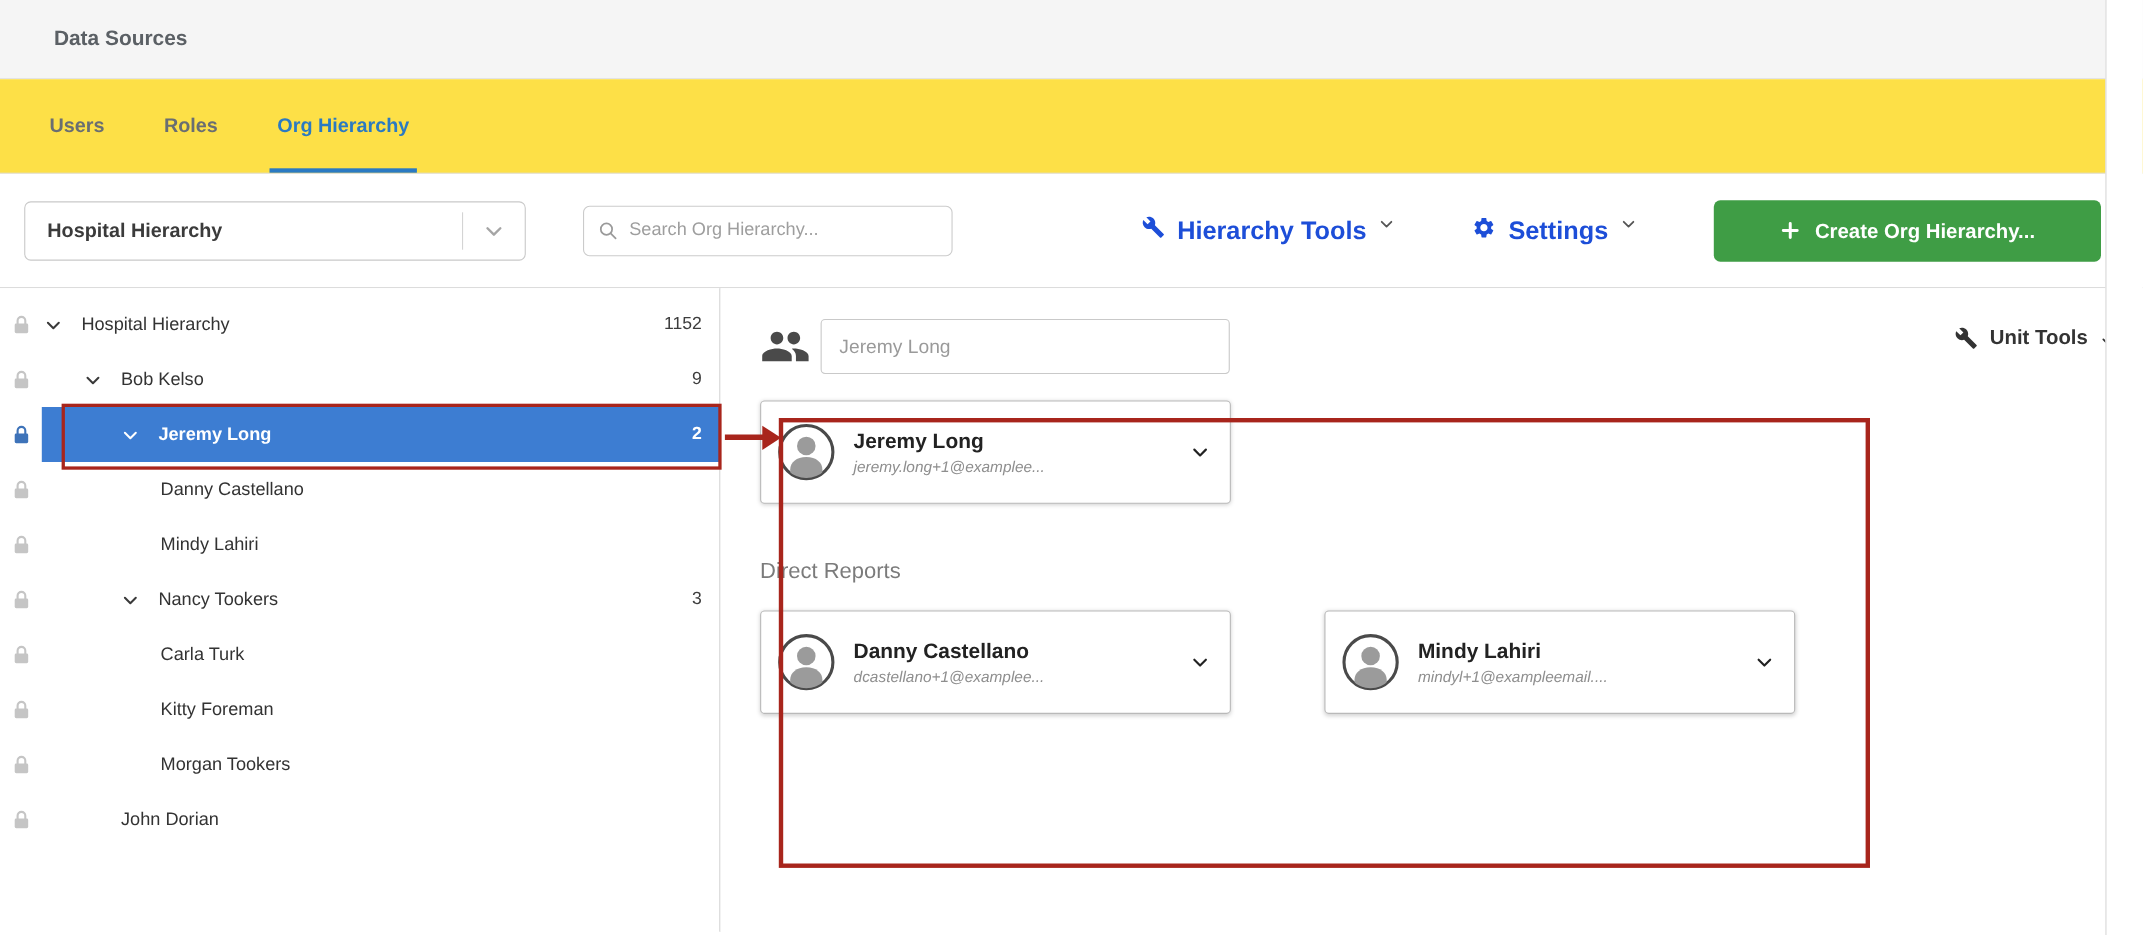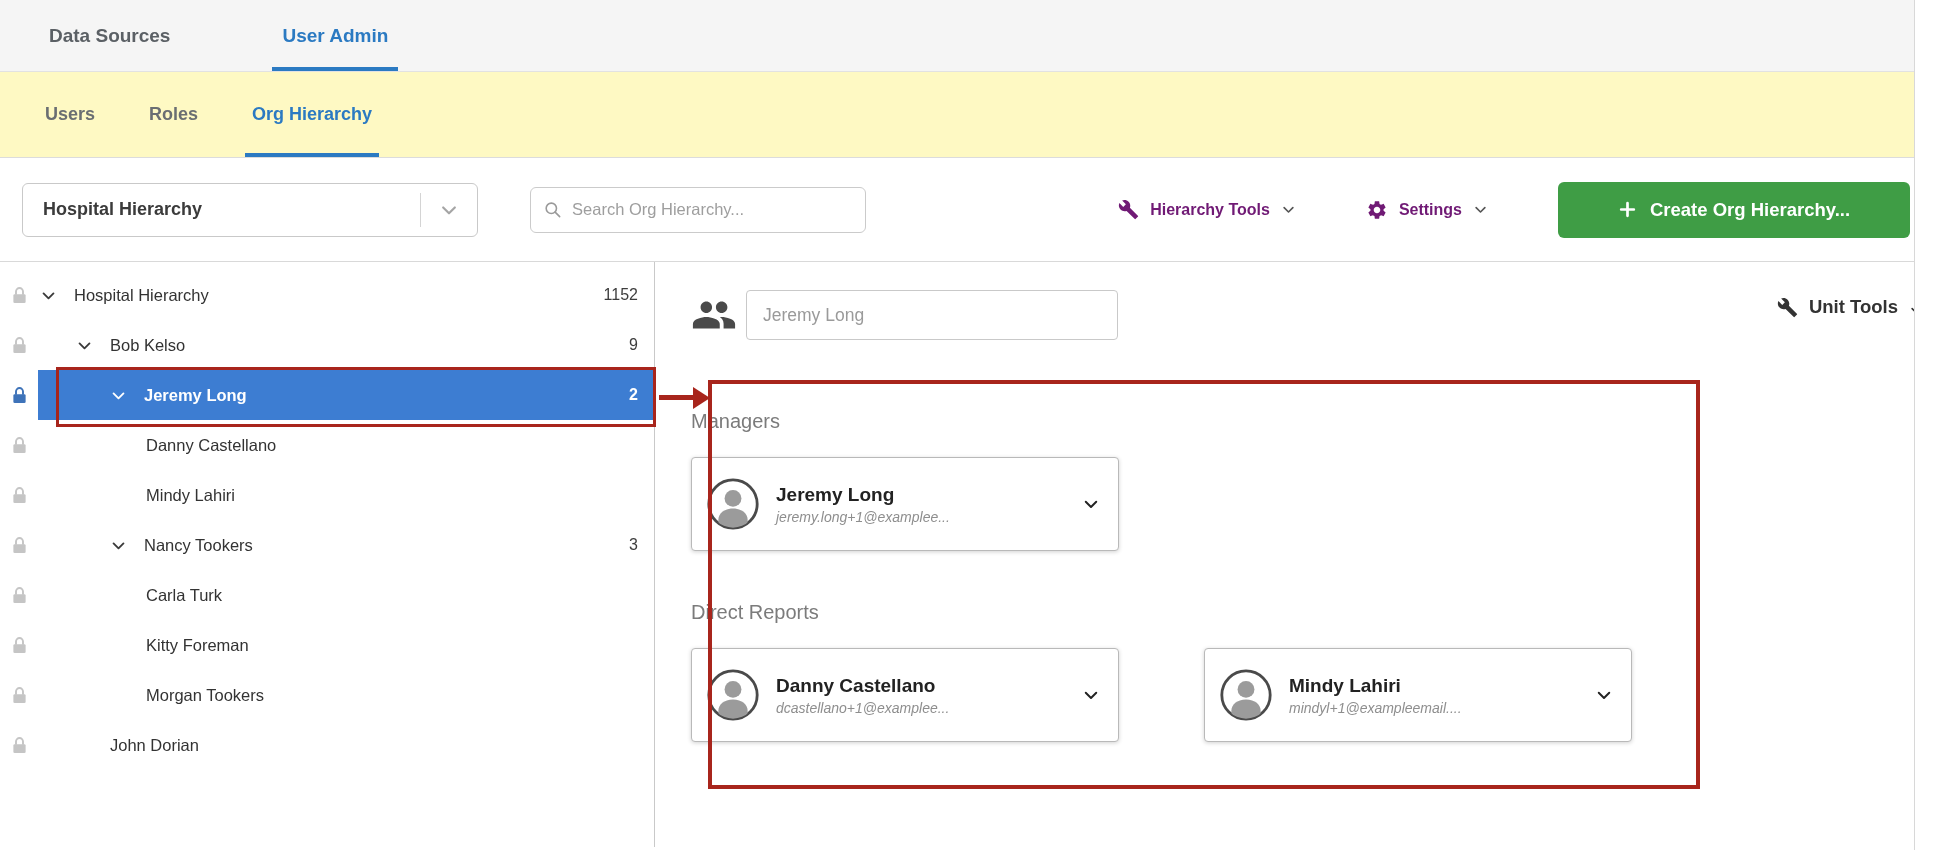--- a/index.html
+++ b/index.html
@@ -21,21 +21,21 @@
     font-size: 19px; font-weight: 700; color: #5b6065; cursor: pointer; padding: 0 4px;
   }
   .top-tab.active { color: var(--accent-blue, #2b7ac2); }
   .top-tab.active::after {
     content: ""; position: absolute; left: -6px; right: -6px; bottom: 0; height: 4px;
     background: var(--accent-blue, #2b7ac2);
   }
 
   
   .subnav {
-    height: 86px; background: #fef9c3; border-bottom: 1px solid #dcdcdc;
+    height: 86px; background: #fde047; border-bottom: 1px solid #dcdcdc;
     display: flex; align-items: center; padding-left: 42px; gap: 48px;
   }
   .sub-tab {
     position: relative; height: 100%; display: flex; align-items: center;
     font-size: 18px; font-weight: 700; color: #6a6e72; cursor: pointer; padding: 0 3px;
   }
   .sub-tab.active { color: var(--accent-blue, #2b7ac2); }
   .sub-tab.active::after {
     content: ""; position: absolute; left: -4px; right: -4px; bottom: 0; height: 4px;
     background: var(--accent-blue, #2b7ac2);
@@ -58,21 +58,21 @@
     margin-left: 52px; width: 336px; height: 46px; border: 1px solid #cbcbcb; border-radius: 6px;
     display: flex; align-items: center; padding: 0 12px; gap: 10px; color: #9a9a9a; background: #fff;
   }
   .search-box input {
     border: none; outline: none; width: 100%; font-size: 16.5px; color: #555;
     font-family: "Liberation Sans", sans-serif; background: transparent;
   }
   .search-box input::placeholder { color: #9e9e9e; }
 
   .right-tools { margin-left: auto; display: flex; align-items: center; gap: 70px; }
-  .tool-btn { display: flex; align-items: center; gap: 11px; font-size: 16px; font-weight: 700; color: #701a75; cursor: pointer; white-space: nowrap; }
+  .tool-btn { display: flex; gap: 11px; font-size: 23px; font-weight: 700; color: #1d4ed8; cursor: pointer; white-space: nowrap; }
   .tool-btn .small-chev { color: #555; }
 
   .create-btn {
     width: 352px; height: 56px; background: var(--button-green, #3f9d45); border: none; border-radius: 6px;
     color: #fff; display: flex; align-items: center; justify-content: center; gap: 13px;
     font-size: 18.5px; font-weight: 700; font-family: "Liberation Sans", sans-serif; cursor: pointer; white-space: nowrap;
   }
 
   
   .content { display: flex; height: 585px; }
@@ -166,21 +166,20 @@
     <circle cx="24" cy="24" r="21.5" fill="#fff" stroke="#4a4a4a" stroke-width="2.5"></circle>
     <g clip-path="url(#avclip)" fill="#9b9b9b">
       <circle cx="24" cy="19" r="7.5"></circle>
       <path d="M24 28c-8 0-13 4.5-13 10v8h26v-8c0-5.5-5-10-13-10z"></path>
     </g>
   </symbol>
 </svg>
 
 <div class="topbar">
   <div class="top-tab">Data Sources</div>
-  <div class="top-tab active">User Admin</div>
 </div>
 
 <div class="subnav">
   <div class="sub-tab">Users</div>
   <div class="sub-tab">Roles</div>
   <div class="sub-tab active">Org Hierarchy</div>
 </div>
 
 <div class="toolbar">
   <div class="hier-select">
@@ -366,21 +365,20 @@
         <svg width="21" height="21">
             <use href="#sym-wrench"></use>
           </svg>
         <span>Unit Tools</span>
         <svg class="small-chev" width="15" height="15">
             <use href="#sym-chevron"></use>
           </svg>
       </div>
     </div>
 
-    <div class="section-h managers">Managers</div>
     <div class="cards-row" id="managers-row">
         <div class="person-card">
     <svg class="avatar">
             <use href="#sym-avatar"></use>
           </svg>
     <div class="card-text">
       <div class="card-name">Jeremy Long</div>
       <div class="card-email">jeremy.long+1@examplee...</div>
     </div>
     <svg class="card-chev">

